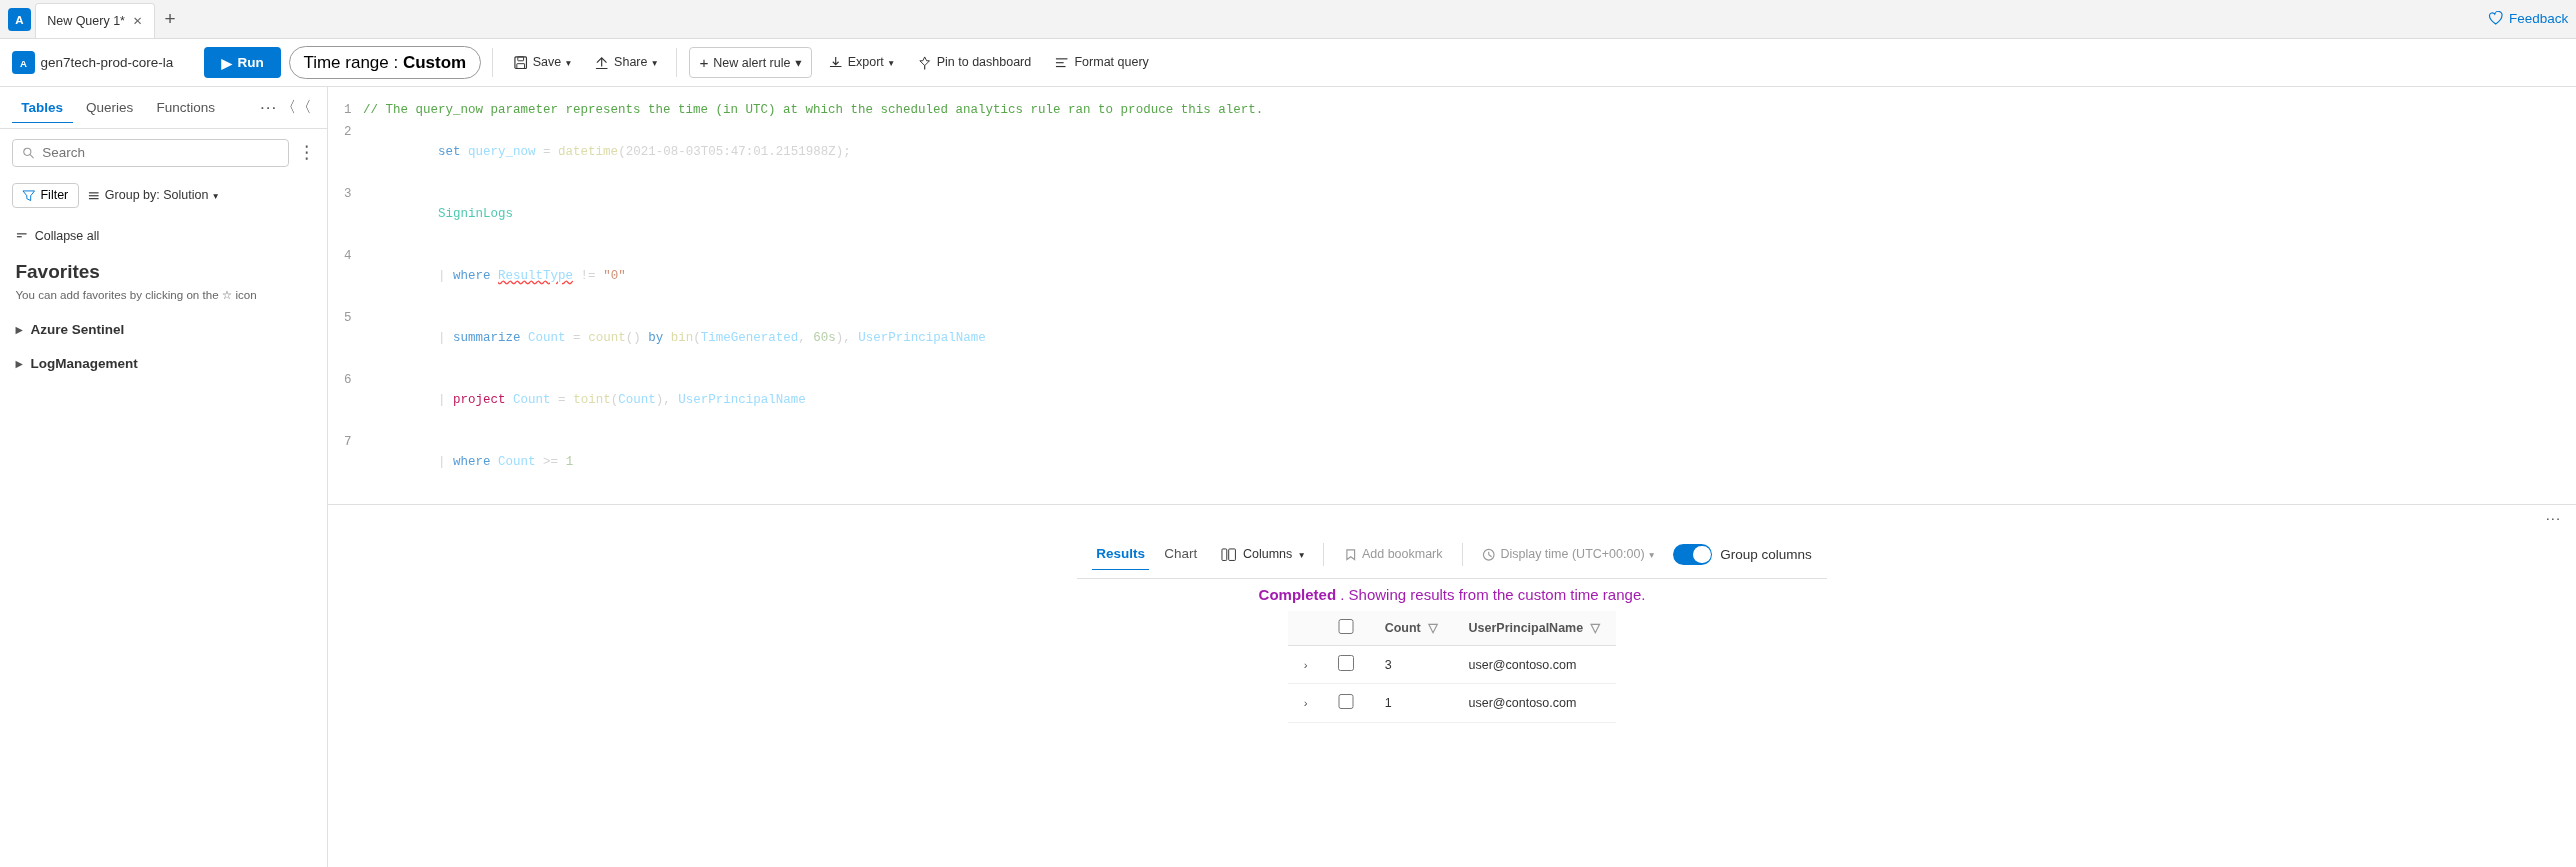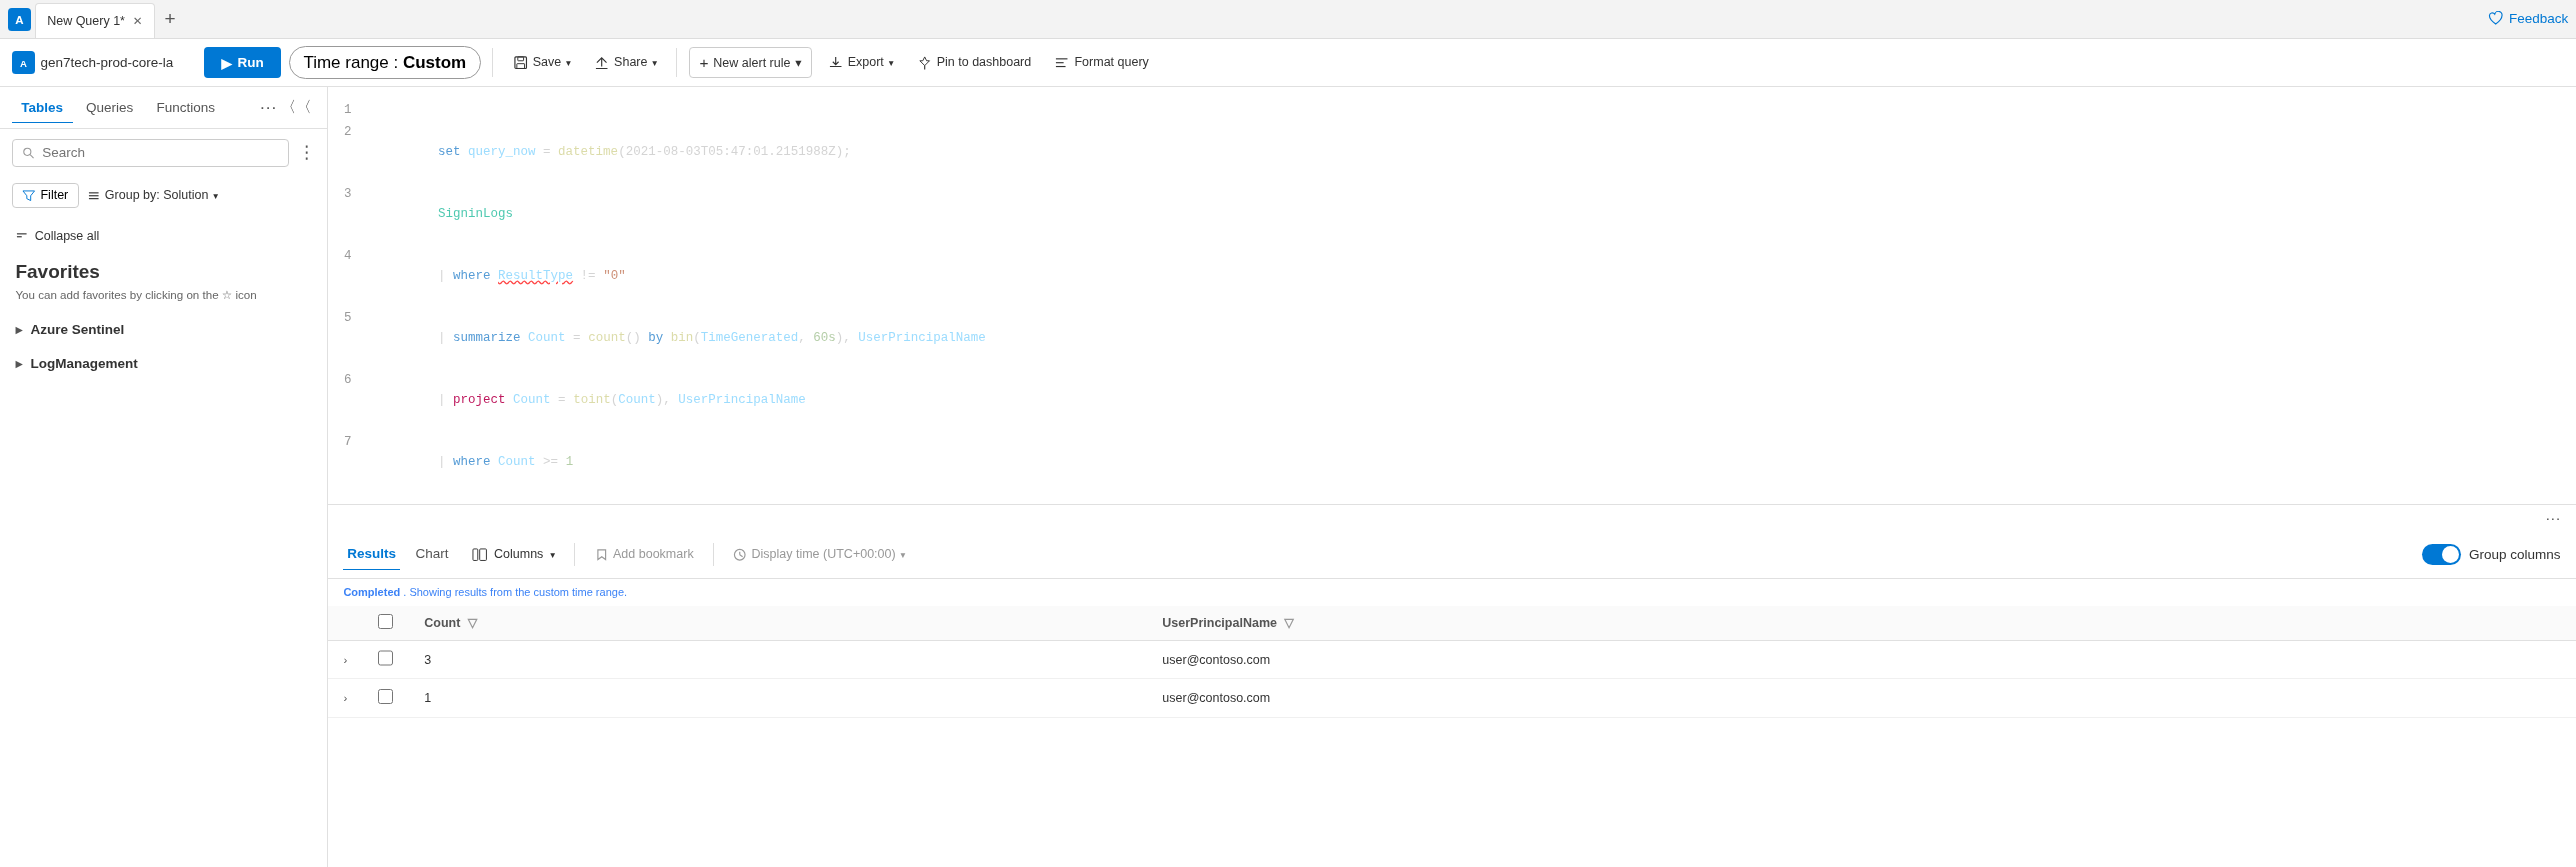--- a/index.html
+++ b/index.html
@@ -84,41 +84,41 @@
 
     
     .editor-area { flex: 1; display: flex; flex-direction: column; overflow: hidden; }
     .code-editor { flex: 0 0 auto; min-height: 193px; background: #fff; padding: 11.6px 0; border-bottom: 1px solid #e0e0e0; font-family: 'Consolas', 'Courier New', monospace; font-size: 12.5px; overflow-y: auto; }
     .code-line { display: flex; padding: 1px 0; line-height: 1.6; }
     .line-num { width: 35px; text-align: right; color: #999; padding-right: 11.6px; user-select: none; flex-shrink: 0; }
     .line-content { flex: 1; white-space: pre; }
     .kw-comment { color: #57a64a; }
 
     
-    .results-panel { flex: 1; display: flex; flex-direction: column; overflow: hidden; }
+    .results-panel { flex: 1; display: flex; flex-direction: column; overflow: hidden; align-items: center; }
     .results-toolbar { display: flex; align-items: center; padding: 7.7px 15.4px; border-bottom: 1px solid #e0e0e0; gap: 11.6px; background: #fff; }
     .results-tab { padding: 7.7px 3.9px; cursor: pointer; font-size: 13.5px; color: #555; border-bottom: 1.9px solid transparent; }
     .results-tab.active { color: #0078d4; border-bottom: 1.9px solid #0078d4; font-weight: 600; }
     .columns-btn {
       display: flex; align-items: center; gap: 7px; background: none; border: none; cursor: pointer; font-size: 12.5px; color: #333; padding: 4.8px 7.7px;
     }
     .bookmark-btn, .display-time-btn {
       display: flex; align-items: center; gap: 4.8px; background: none; border: none; cursor: pointer; font-size: 12.5px; color: #999; padding: 4.8px 7.7px;
     }
     .results-sep { width: 1px; background: #ddd; height: 23px; }
     .group-columns-toggle { display: flex; align-items: center; gap: 7.7px; margin-left: auto; }
     .toggle-switch {
       width: 39px; height: 21px; background: #ccc; border-radius: 10.6px; position: relative; cursor: pointer;
     }
     .toggle-switch.on { background: #0078d4; }
     .toggle-switch::after {
       content: ''; position: absolute; top: 1.9px; right: 1.9px; width: 17.4px; height: 17.4px; background: white; border-radius: 50%;
     }
 
-    .status-bar { padding: 7.7px 15.4px; font-size: 11px; color: #3b82f6; }
+    .status-bar { padding: 7.7px 15.4px; font-size: 15px; color: #a21caf; }
     .status-bar strong { font-weight: 700; }
 
     .results-table { flex: 1; overflow-y: auto; }
     table { width: 100%; border-collapse: collapse; }
     th { text-align: left; padding: 7.7px 15.4px; font-size: 12.5px; color: #555; font-weight: 600; border-bottom: 1px solid #e0e0e0; background: #fafafa; }
     th .filter-icon { color: #999; margin-left: 3.9px; }
     td { padding: 9.6px 15.4px; font-size: 12.5px; border-bottom: 1px solid #f0f0f0; }
     .expand-row-btn { background: none; border: none; cursor: pointer; font-size: 11.6px; color: #555; }
     .row-checkbox { width: 15.4px; height: 15.4px; cursor: pointer; }
     .header-checkbox { width: 15.4px; height: 15.4px; }
@@ -275,20 +275,21 @@
       </div>
     </div>
   </div>
 
   <div class="editor-area">
 
     <div class="code-editor">
 
       <div class="code-line">
         <span class="line-num">1</span>
+        <span class="line-content kw-comment">// The query_now parameter represents the time (in UTC) at which the scheduled analytics rule ran to produce this alert.</span>
       </div>
 
       <div class="code-line">
         <span class="line-num">2</span>
         <span class="line-content">
           <span style="color:#569cd6;">set</span> <span style="color:#9cdcfe;">query_now</span> <span style="color:#d4d4d4;">=</span> <span style="color:#dcdcaa;">datetime</span><span style="color:#d4d4d4;">(2021-08-03T05:47:01.2151988Z);</span>
         </span>
       </div>
 
       <div class="code-line">

